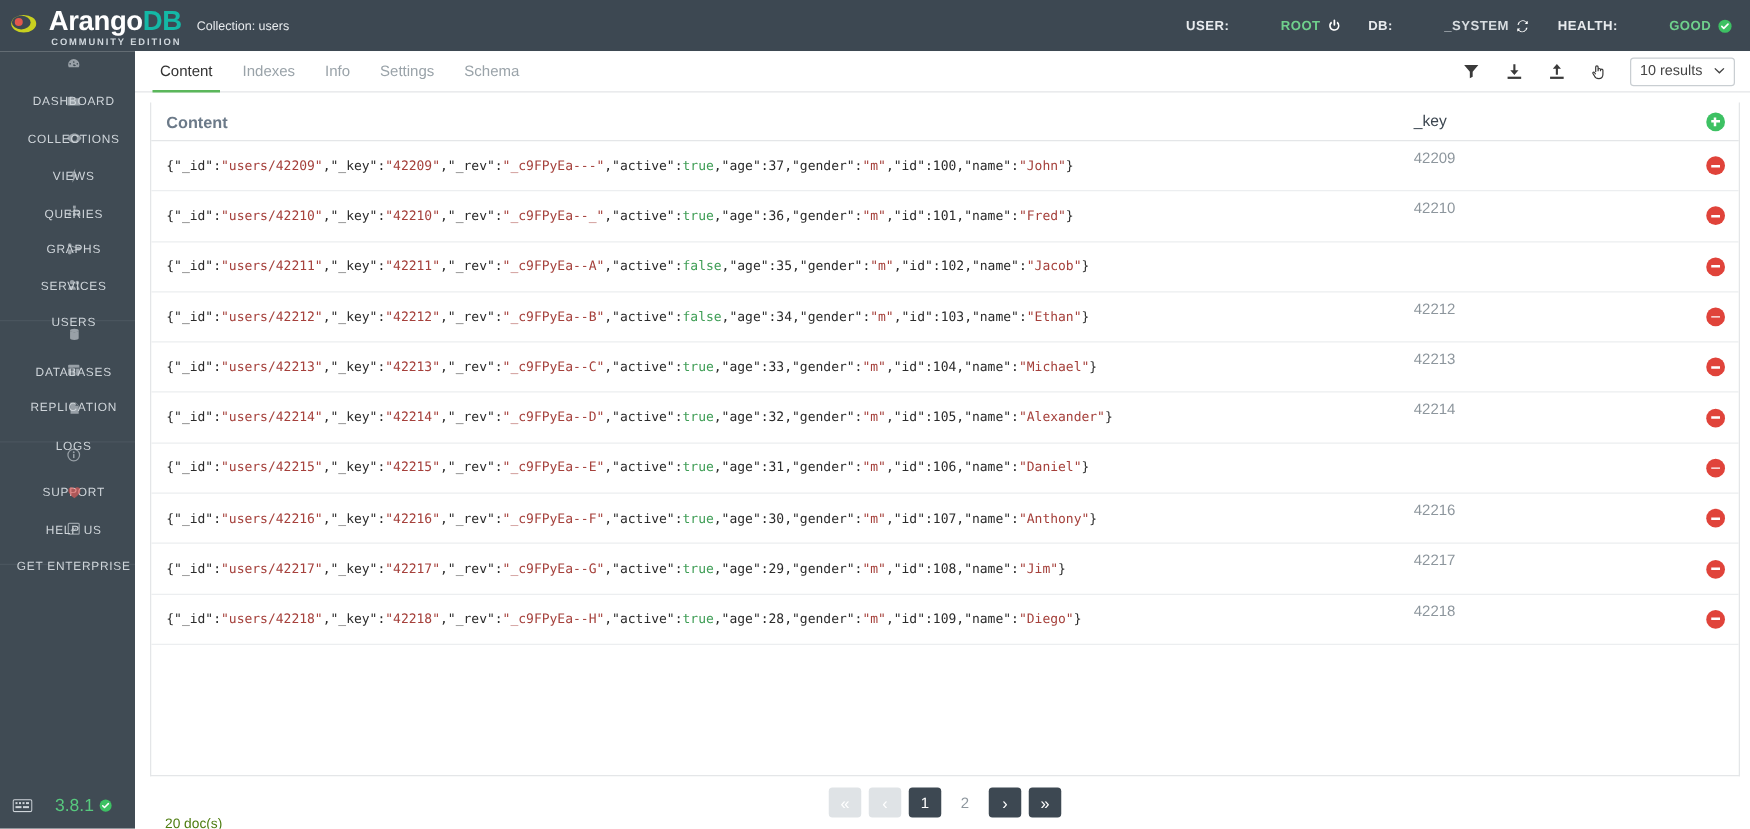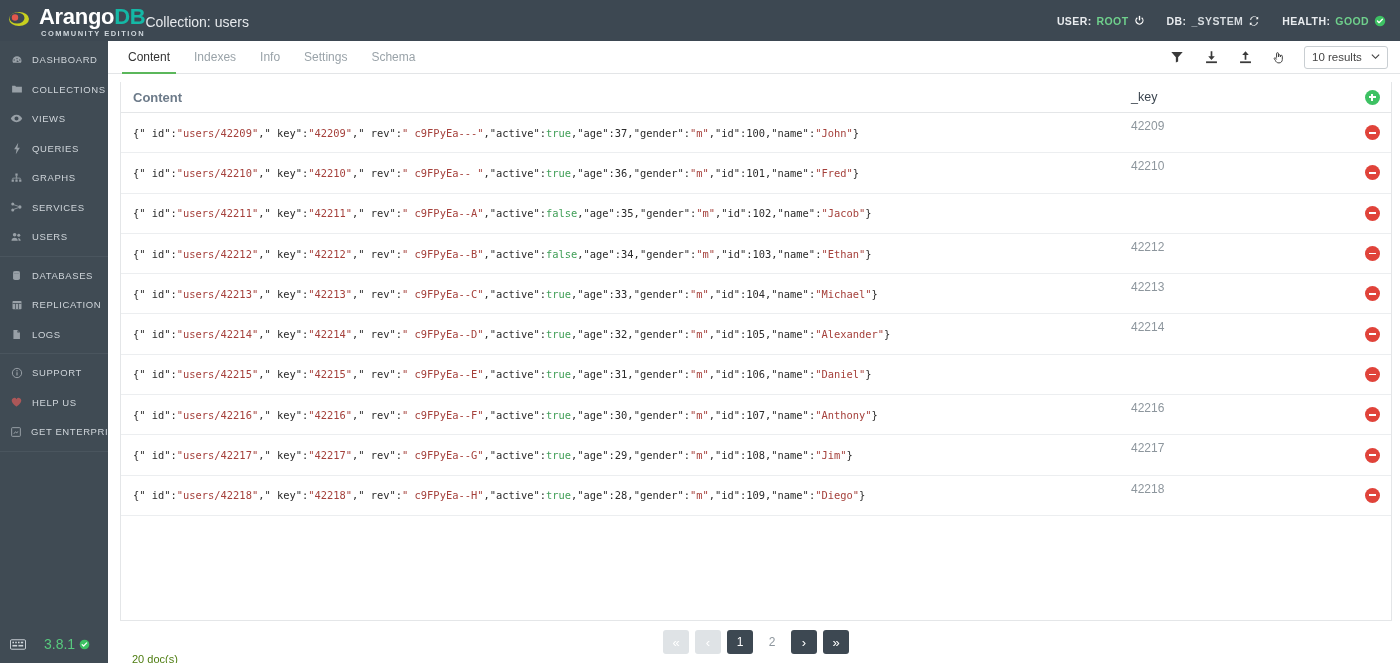--- a/index.html
+++ b/index.html
@@ -28,45 +28,45 @@
   .brand-name {
     font-size: 22px; font-weight: bold; letter-spacing: -0.3px;
     line-height: 22px; color: #fff; white-space: nowrap;
   }
   .brand-name .db { color: #14b8a6; }
   .brand-sub {
     font-size: 7.5px; letter-spacing: 1.5px; color: #cfd6dc;
     font-weight: bold; margin-top: 1px; padding-left: 2px;
   }
   .coll-title {
-    color: #e7eaed; font-size: 14px; align-self: center;
+    color: #e7eaed; font-size: 10px; margin-left: 12px; align-self: center;
     padding-top: 2px;
   }
   .topbar-right {
     margin-left: auto; display: flex; align-items: center; gap: 22px;
     font-size: 10.5px; letter-spacing: 0.4px; color: #e8ebee; font-weight: bold;
   }
   .stat { display: flex; align-items: center; gap: 5px; white-space: nowrap; }
   .stat .lbl { color: #e8ebee; }
-  .stat .val { color: #6fd08c; }
+  .stat .val { color: #6fd08c; margin-left: 36px; }
   .stat .val.grey { color: #d7dce0; }
   .ic { display: inline-flex; align-items: center; }
 
   
   .body-row { flex: 1 1 auto; display: flex; min-height: 0; }
 
   
   .sidebar {
     width: 108px; flex: 0 0 108px; background: #404b54;
     display: flex; flex-direction: column; position: relative;
   }
   .nav { padding-top: 0; }
   .nav-item {
     height: 29.5px; display: flex; align-items: center;
-    padding-left: 10px; gap: 9px; cursor: pointer;
+    padding-left: 10px; gap: 19px; cursor: pointer; flex-direction: column;
   }
   .nav-item .nlabel {
     font-size: 9.5px; letter-spacing: 0.6px; color: #cfd5da; white-space: nowrap;
   }
   .nav-item .nicon { width: 13px; display: flex; justify-content: center; align-items: center; opacity: .62; }
   .nav-group { border-bottom: 1px solid #4a555e; padding: 4px 0; }
   .nav-group:first-child { border-top: none; }
   .sidebar-footer {
     margin-top: auto; height: 38px; display: flex; align-items: center;
     gap: 18px; padding-left: 10px;

